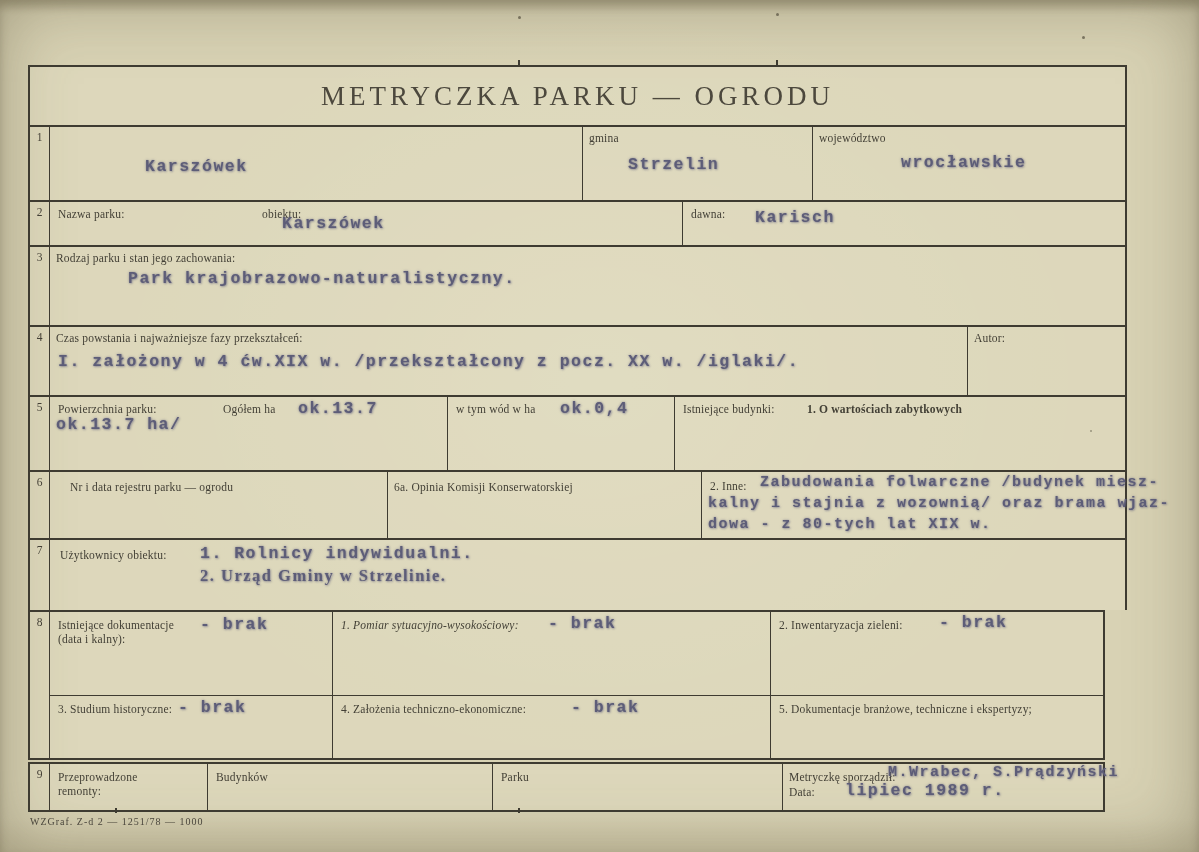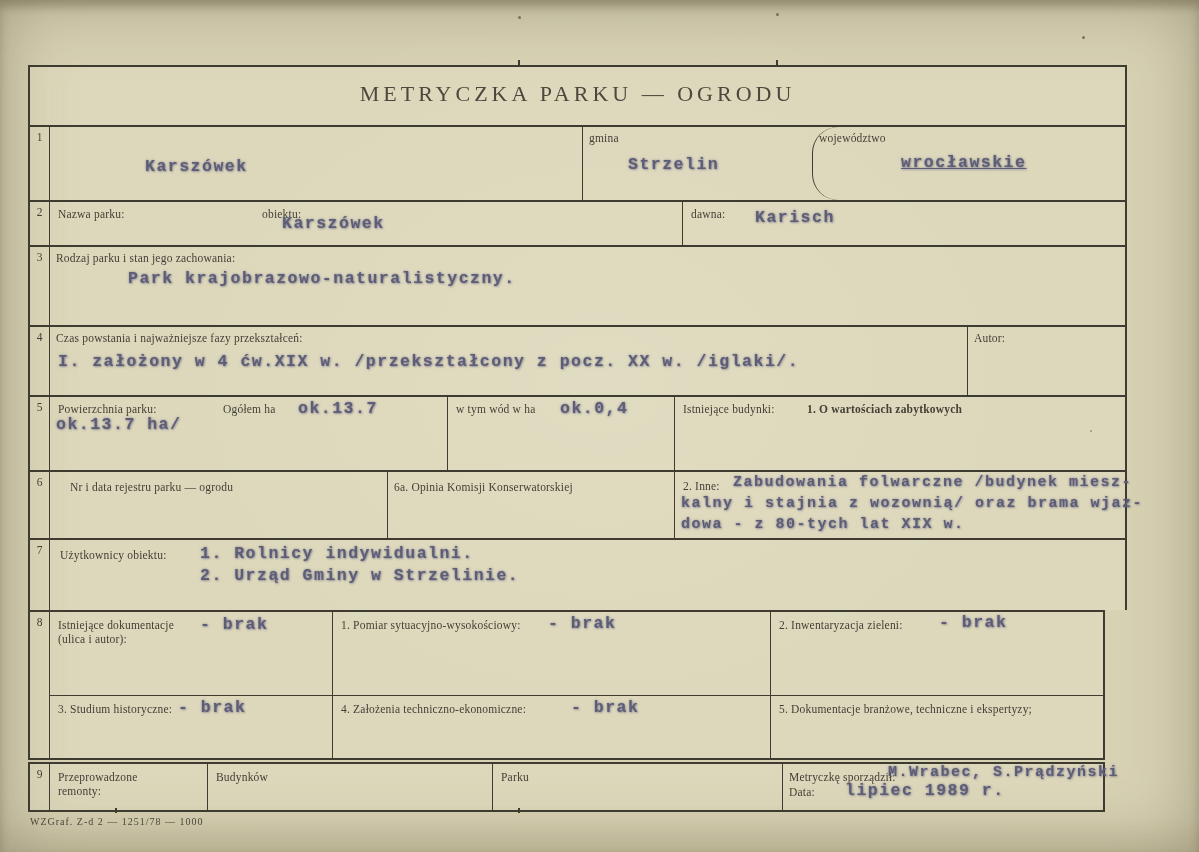--- a/index.html
+++ b/index.html
@@ -31,21 +31,21 @@
     color:#5d5d78;
     letter-spacing:1.5px;
     filter:blur(0.7px);
     text-shadow:0 0 2.5px rgba(86,86,120,.6), 1px 1px 2px rgba(86,86,120,.35);
     white-space:nowrap;
     font-size:15px;
   }
   .typed.big{font-size:16.5px;}
   .title{
     position:absolute;left:0;right:0;top:14px;text-align:center;
-    font-size:22px;letter-spacing:4px;color:#4c483d;
+    font-size:27px;letter-spacing:4px;color:#4c483d;
   }
   .imprint{position:absolute;left:30px;top:816px;font-size:10px;letter-spacing:1px;color:#4a463c;}
   .speck{position:absolute;width:3px;height:3px;border-radius:50%;background:#55503e;opacity:.7;}
   .tick{position:absolute;width:1.5px;height:5px;background:#3e3b31;}
 </style>
 </head>
 <body>
 
 <div id="page">
 
@@ -62,23 +62,23 @@
 
     <div class="row" style="top:60px;height:75px;width:1099px;">
       <div class="numcell">1</div>
       <div class="cell" style="left:20px;width:532px;">
         <div class="typed big" style="left:95px;top:30px;">Karszówek</div>
       </div>
       <div class="cell vl" style="left:552px;width:230px;">
         <div class="lbl pad">gmina</div>
         <div class="typed big" style="left:45px;top:28px;">Strzelin</div>
       </div>
-      <div class="cell vl" style="left:782px;right:0;border-radius:26px;">
+      <div class="cell vl" style="left:782px;right:0;">
         <div class="lbl pad">województwo</div>
-        <div class="typed big" style="left:88px;top:26px;text-decoration:underline;">wrocławskie</div>
+        <div class="typed big" style="left:88px;top:26px;">wrocławskie</div>
       </div>
     </div>
 
     <div class="row" style="top:135px;height:45px;width:1099px;">
       <div class="numcell">2</div>
       <div class="cell" style="left:20px;width:632px;">
         <span class="lbl abs" style="left:8px;top:5px;">Nazwa parku:</span>
         <span class="lbl abs" style="left:212px;top:5px;">obiektu:</span>
         <div class="typed big" style="left:232px;top:12px;">Karszówek</div>
       </div>
@@ -126,47 +126,47 @@
     </div>
 
     <div class="row" style="top:405px;height:68px;width:1099px;">
       <div class="numcell">6</div>
       <div class="cell" style="left:20px;width:337px;margin-left:14px;">
         <div class="lbl pad" style="padding-top:8px;">Nr i data rejestru parku — ogrodu</div>
       </div>
       <div class="cell vl" style="left:357px;width:287px;">
         <div class="lbl pad" style="padding-top:8px;">6a. Opinia Komisji Konserwatorskiej</div>
       </div>
-      <div class="cell vl" style="left:644px;right:0;">
+      <div class="cell vl" style="left:671px;right:0;">
         <span class="lbl abs" style="left:8px;top:7px;">2. Inne:</span>
         <div class="typed" style="left:58px;top:2px;">Zabudowania folwarczne /budynek miesz-</div>
         <div class="typed" style="left:6px;top:23px;">kalny i stajnia z wozownią/ oraz brama wjaz-</div>
         <div class="typed" style="left:6px;top:44px;">dowa - z 80-tych lat XIX w.</div>
       </div>
     </div>
 
     <div class="row" style="top:473px;height:72px;width:1099px;">
       <div class="numcell">7</div>
       <div class="cell" style="left:20px;right:0;">
         <span class="lbl abs" style="left:10px;top:8px;">Użytkownicy obiektu:</span>
         <div class="typed big" style="left:150px;top:4px;">1. Rolnicy indywidualni.</div>
-        <div class="typed big" style="left:150px;top:26px;">2. Urząd Gminy w Strzelinie.</div>
+        <div class="typed big" style="left:150px;top:26px;font-family:Liberation Serif, serif;">2. Urząd Gminy w Strzelinie.</div>
       </div>
     </div>
 
     <div class="row" style="top:545px;height:150px;width:1077px;border-bottom:2px solid #3e3b31;">
       <div class="numcell">8</div>
 
       <div class="cell" style="left:20px;width:282px;height:83px;bottom:auto;">
         <span class="lbl abs" style="left:8px;top:6px;">Istniejące dokumentacje</span>
-        <span class="lbl abs" style="left:8px;top:20px;">(ulica i autor):</span>
+        <span class="lbl abs" style="left:8px;top:20px;">(data i kalny):</span>
         <div class="typed big" style="left:150px;top:3px;">- brak</div>
       </div>
       <div class="cell vl" style="left:302px;width:438px;height:83px;bottom:auto;">
-        <span class="lbl abs" style="left:8px;top:6px;">1. Pomiar sytuacyjno-wysokościowy:</span>
+        <span class="lbl abs" style="left:8px;top:6px;font-style:italic;">1. Pomiar sytuacyjno-wysokościowy:</span>
         <div class="typed big" style="left:215px;top:2px;">- brak</div>
       </div>
       <div class="cell vl" style="left:740px;right:0;height:83px;bottom:auto;">
         <span class="lbl abs" style="left:8px;top:6px;">2. Inwentaryzacja zieleni:</span>
         <div class="typed big" style="left:168px;top:1px;">- brak</div>
       </div>
 
       <div class="cell" style="left:20px;width:282px;top:83px;border-top:1.5px solid #3e3b31;">
         <span class="lbl abs" style="left:8px;top:6px;">3. Studium historyczne:</span>
         <div class="typed big" style="left:128px;top:2px;">- brak</div>

